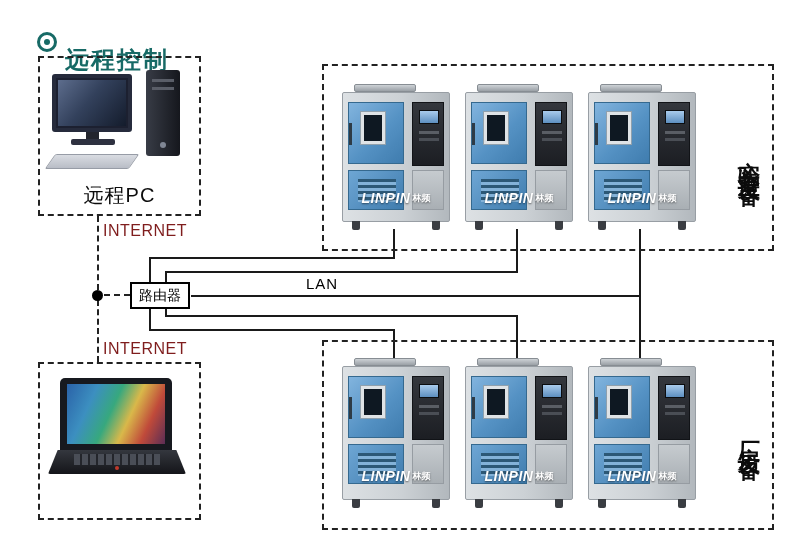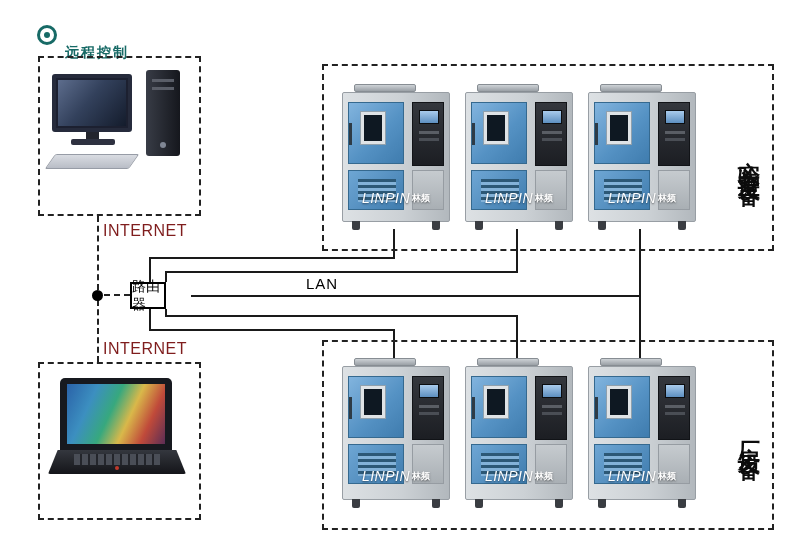--- a/index.html
+++ b/index.html
@@ -2,21 +2,21 @@
 <html><head>
 <meta charset="utf-8">
 <style>
   * { margin:0; padding:0; box-sizing:border-box; }
   html,body { background:#ffffff; }
   body { font-family:"Liberation Sans", sans-serif; }
   #canvas { position:relative; width:799px; height:559px; background:#fff; overflow:hidden; }
 
   
   .hdr { position:absolute; left:36px; top:8px; display:flex; align-items:center; gap:7px; }
-  .hdr-title { font-size:14px; font-weight:bold; color:#176a66; letter-spacing:2px;margin-top:36px; }
+  .hdr-title { font-size:24px; font-weight:bold; color:#176a66; letter-spacing:2px;margin-top:36px; }
 
   
   .dashed-box { position:absolute; border:2px dashed #222; background:transparent; z-index:2; }
   #pc-box      { left:38px;  top:56px;  width:163px; height:160px; }
   #laptop-box  { left:38px;  top:362px; width:163px; height:158px; }
   #lab-box     { left:322px; top:64px;  width:452px; height:187px; }
   #factory-box { left:322px; top:340px; width:452px; height:190px; }
 
   .device-label { position:absolute; bottom:5px; left:0; right:0; text-align:center;
                   font-size:20px; color:#0c0c0c; letter-spacing:1px; }
@@ -32,21 +32,21 @@
                color:#000; letter-spacing:1px; z-index:4; }
 
   .vdash { position:absolute; width:0; border-left:2px dashed #222; z-index:1; }
   #vdash-1 { left:97px; top:216px; height:74px; }
   #vdash-2 { left:97px; top:300px; height:62px; }
   #hdash-1 { position:absolute; left:104px; top:294px; width:26px; height:0;
              border-top:2px dashed #222; z-index:1; }
   #net-dot { position:absolute; left:92px; top:290px; width:11px; height:11px;
              background:#000; border-radius:50%; z-index:3; }
 
-  #router { position:absolute; left:130px; top:282px; width:36px; height:27px;
+  #router { position:absolute; left:130px; top:282px; width:60px; height:27px;
             background:#fff; border:2px solid #000; z-index:4;
             display:flex; align-items:center; justify-content:center;
             font-size:14px; color:#000; }
 
   #wires { position:absolute; left:0; top:0; z-index:1; pointer-events:none; }
 
   
   .pc-art { position:absolute; left:0; top:0; right:0; height:126px; }
   .monitor { position:absolute; left:12px; top:16px; width:80px; height:58px;
              background:#1c2030; border:4px solid #262b3c; border-radius:3px; }
@@ -99,21 +99,21 @@
   .ch-btn-row { position:absolute; left:6px; top:28px; width:20px; height:3px; background:#5a5e65; }
   .ch-btn-row2 { position:absolute; left:6px; top:35px; width:20px; height:3px; background:#4a4e55; }
   .ch-lower { position:absolute; left:5px; top:77px; width:56px; height:40px;
               background:linear-gradient(135deg,#6ea6d4,#3f7cae); border:1px solid #35698f; }
   .ch-vent { position:absolute; left:9px; top:8px; width:38px; height:23px;
              background:repeating-linear-gradient(180deg,#2c5876 0 3px,#83b2d8 3px 6px); }
   .ch-lower-right { position:absolute; right:5px; top:77px; width:32px; height:40px;
                     background:linear-gradient(#c6cbcf,#a9afb4); border:1px solid #969ca2; }
   .ch-watermark { position:absolute; left:0; right:0; bottom:14px; text-align:center;
                   color:#fff; z-index:3; text-shadow:0 1px 2px rgba(0,0,0,.5); white-space:nowrap; }
-  .wm-en { font-size:14px; font-weight:normal; font-style:italic; letter-spacing:0.5px; }
+  .wm-en { font-size:14px; font-weight:bold; font-style:italic; letter-spacing:0.5px; }
   .wm-cn { font-size:9px; font-weight:bold; margin-left:2px; vertical-align:2px; }
   .ch-foot { position:absolute; bottom:0; width:8px; height:9px; background:#3a3d42;
              border-radius:0 0 2px 2px; }
   .ch-foot.fl { left:12px; } .ch-foot.fr { right:12px; }
 
   
   .slot1 { left:16px; }  .slot2 { left:139px; } .slot3 { left:262px; }
   #lab-box .chamber { top:18px; }
   #factory-box .chamber { top:16px; height:150px; }
 </style>
@@ -156,20 +156,21 @@
       </div>
       <div class="monitor-neck"></div>
       <div class="monitor-base"></div>
       <div class="tower">
         <div class="tower-bay b1"></div>
         <div class="tower-bay b2"></div>
         <div class="tower-power"></div>
       </div>
       <div class="keyboard"></div>
     </div>
+    <div class="device-label">远程PC</div>
   </div>
 
   <div id="laptop-box" class="dashed-box">
     <div class="lap-art">
       <div class="lap-screen">
         <div class="lap-display"></div>
       </div>
       <div class="lap-base">
         <div class="lap-keys"></div>
         <div class="lap-dot"></div>

